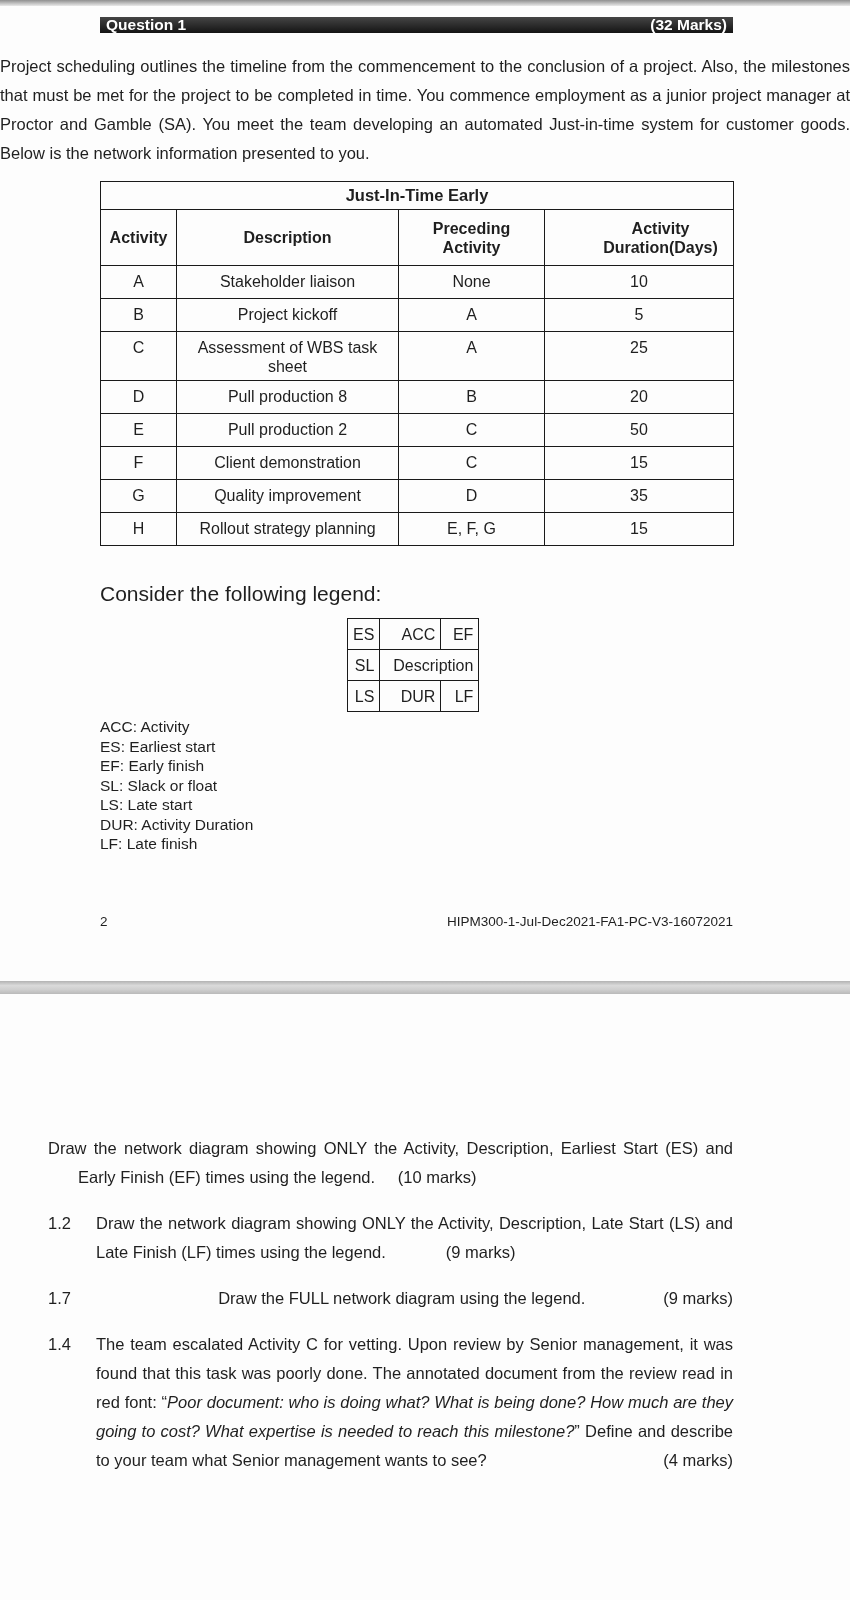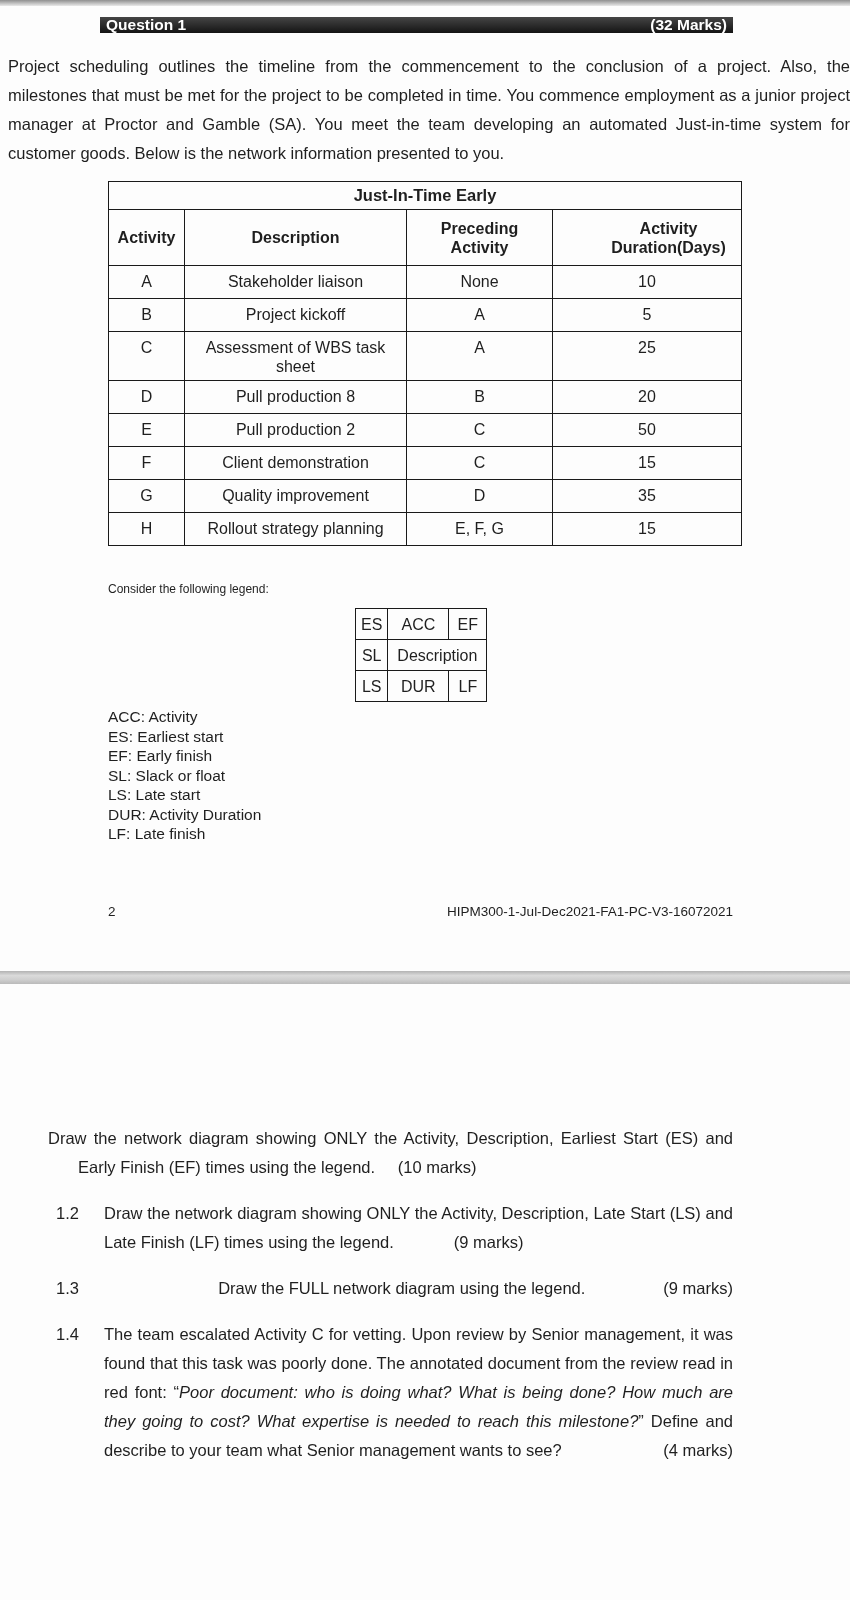--- a/index.html
+++ b/index.html
@@ -12,21 +12,21 @@
     font-family: "Liberation Sans", "DejaVu Sans", sans-serif;
     color: #1f1f1f;
     overflow: hidden;
   }
   .edge-top {
     position: absolute;
     top: 0; left: 0; right: 0;
     height: 6px;
     background: linear-gradient(#909090, #e9e9e9);
   }
-  .c { margin-left: 100px; margin-right: 117px; padding-left: 8px; }
+  .c { margin-left: 100px; margin-right: 117px; }
 
   
   .qbar {
     margin-top: 17px;
     height: 16px;
     background: linear-gradient(#454545, #141414);
     color: #ffffff;
     font-weight: bold;
     font-size: 15.5px;
     display: flex;
@@ -68,31 +68,31 @@
   }
   table.jit td.cell {
     text-align: center;
     vertical-align: top;
     padding: 6px 4px 4px 4px;
     height: 33px;
     line-height: 19px;
   }
   .hdr-narrow { display: inline-block; max-width: 122px; margin-left: 43px; }
 
-  .legend-intro { margin-top: 36px; font-size: 12px; }
+  .legend-intro { margin-top: 36px; font-size: 21px; }
 
   table.legend {
     border-collapse: collapse;
     margin: 12px 0 0 247px;
     font-size: 16px;
   }
   table.legend td {
     border: 1.5px solid #1a1a1a;
     padding: 6px 5px 5px 5px;
-    text-align: center;
+    text-align: right;
     line-height: 19px;
     vertical-align: middle;
   }
   .lg-c1 { width: 32px; }
   .lg-c2 { width: 61px; }
   .lg-c3 { width: 38px; }
 
   .legend-list { margin-top: 5px; font-size: 15.5px; line-height: 19.5px; }
 
   .footer {
@@ -257,21 +257,21 @@
   </div>
 
   <div class="q qrow c">
     <span class="qnum">1.2</span>
     <span class="qtext">
       <span>Draw the network diagram showing ONLY the Activity, Description, Late Start (LS) and Late Finish (LF) times using the legend.</span><span class="marks gap60">(9 marks)</span>
     </span>
   </div>
 
   <div class="q qrow c">
-    <span class="qnum">1.3</span>
+    <span class="qnum">1.7</span>
     <span class="qtext-plain">
       <span>Draw the FULL network diagram using the legend.</span><span class="marks gap78">(9 marks)</span>
     </span>
   </div>
 
   <div class="q qrow c">
     <span class="qnum">1.4</span>
     <span class="qtext">
       <span>The team escalated Activity C for vetting. Upon review by Senior management, it was found that this task was poorly done. The annotated document from the review read in red font: “</span><span class="it">Poor document: who is doing what? What is being done? How much are they going to cost? What expertise is needed to reach this milestone?</span><span>” Define and describe to your team what Senior management wants to see?</span><span class="marks marks-right">(4 marks)</span>
     </span>

